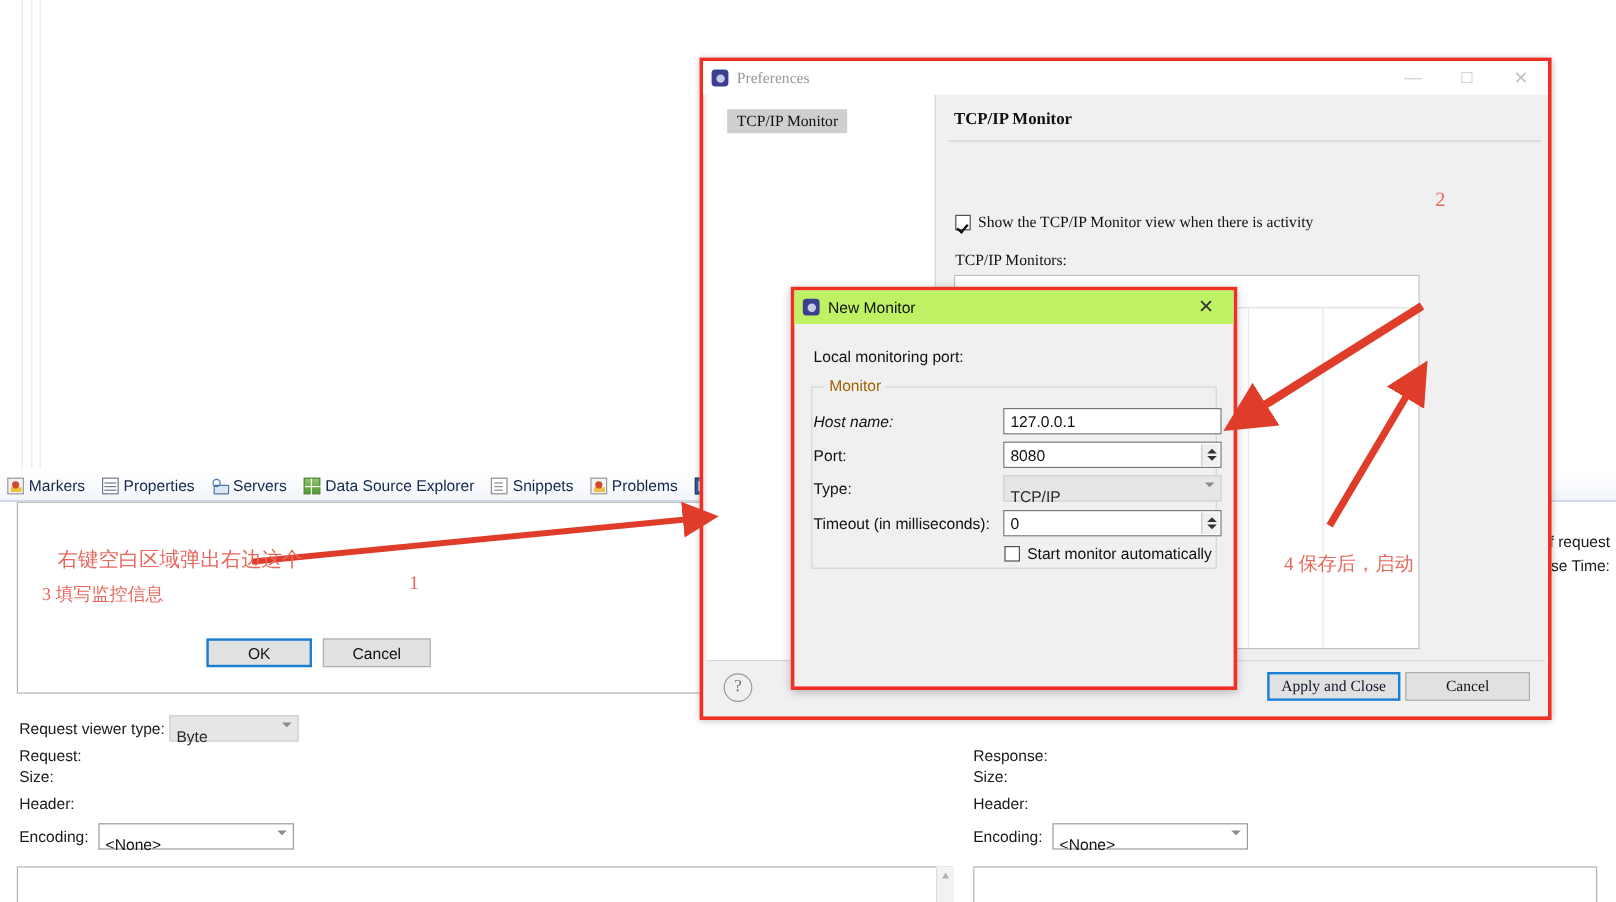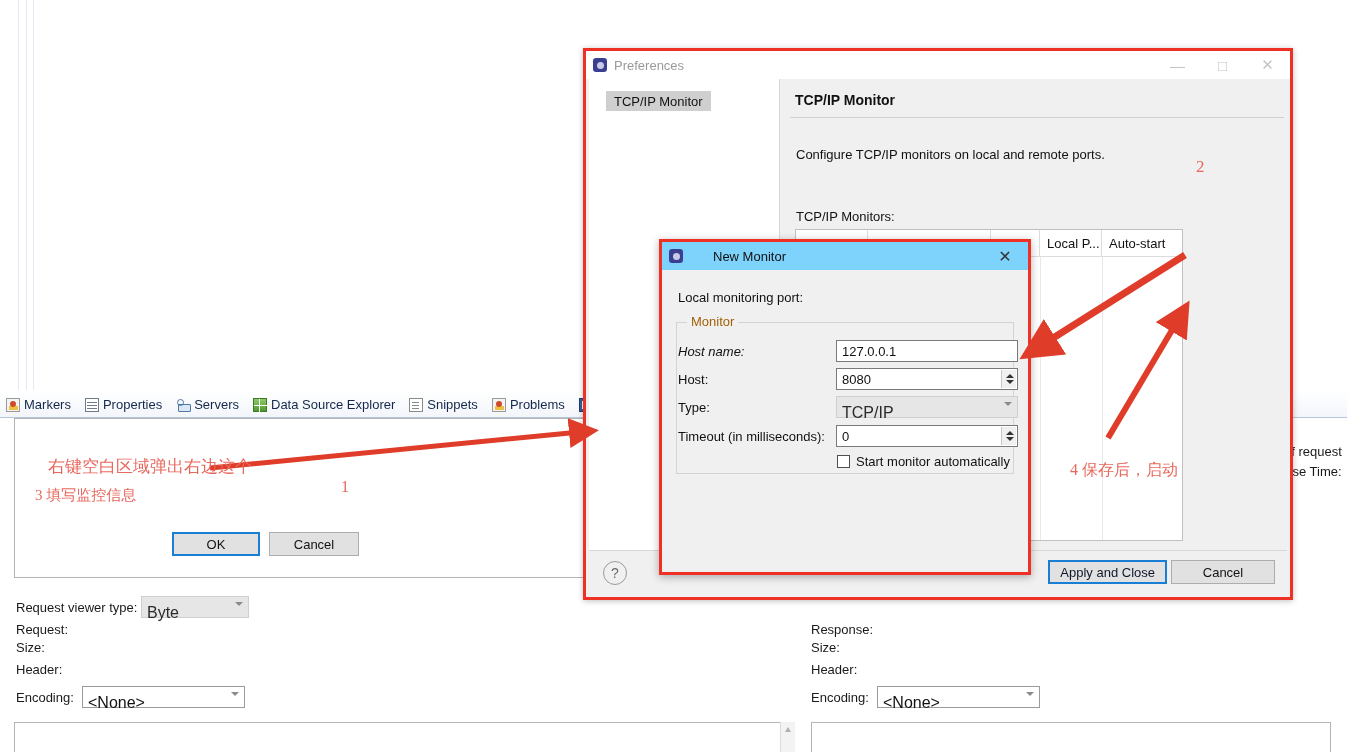--- a/index.html
+++ b/index.html
@@ -56,38 +56,39 @@
 
   .panel-box {
     position:absolute; border:1px solid #b4b4b4; background:#ffffff;
   }
 
   .small-label { font-size:13px; color:#1a1a1a; white-space:nowrap; }
 
   
   .combo {
     position:absolute; height:22px; background:#ffffff; border:1px solid #9b9b9b;
-    display:flex; align-items:center; padding:12px 18px 0 5px; font-size:16px; color:#111;
+    display:flex; align-items:center; padding:12px 18px 0 5px; font-size:13px; color:#111;
   }
   .combo.disabledish { background:#e6e6e6; border-color:#cfcfcf; color:#2b2b2b; }
   .combo .chev {
     position:absolute; right:5px; top:50%; width:8px; height:8px; margin-top:-5px;
   }
   .combo .chev:after{
     content:""; position:absolute; left:0; top:0;
     border-left:4px solid transparent; border-right:4px solid transparent;
     border-top:4px solid #8b8b8b;
   }
 
   
   #prefs-window {
     position:absolute; left:583px; top:48px; width:710px; height:552px;
     background:#f0f0f0;
     border:3px solid #ee3124;
     box-shadow:0 1px 6px rgba(0,0,0,.25);
+    font-family:Liberation Serif, serif;
   }
   #prefs-titlebar {
     position:absolute; left:0; top:0; right:0; height:28px; background:#ffffff;
     display:flex; align-items:center;
   }
   #prefs-icon {
     width:14px; height:14px; margin-left:7px; margin-right:7px; position:relative;
     background:#3b3f92; border-radius:3px;
   }
   #prefs-icon:after{
@@ -174,21 +175,21 @@
     display:flex; align-items:center; justify-content:center; font-size:13px;
     background:#e1e1e1; border:1px solid #adadad; color:#111;
   }
 
   
   #new-monitor {
     position:absolute; left:659px; top:239px; width:372px; height:336px;
     background:#f0f0f0; border:3px solid #ee3124;
     box-shadow:0 2px 8px rgba(0,0,0,.3);
   }
-  #nm-titlebar { position:absolute; left:0; top:0; right:0; height:28px; background:#7dd3fc; display:flex; align-items:center;gap:23px; }
+  #nm-titlebar { position:absolute; left:0; top:0; right:0; height:28px; background:#bef264; display:flex; align-items:center; }
   #nm-icon { width:14px; height:14px; margin:0 7px; position:relative; background:#3b3f92; border-radius:3px; }
   #nm-icon:after { content:""; position:absolute; left:3.5px; top:3.5px; width:7px; height:7px; border-radius:50%; background:#c9cbe6; }
   #nm-title { font-size:13px; color:#111; }
   #nm-close { position:absolute; right:6px; top:0; width:34px; height:28px; display:flex; align-items:center; justify-content:center; color:#333; font-size:16px; }
 
   #nm-port-label { position:absolute; left:16px; top:48px; font-size:13px; color:#111; }
   .wtext {
     position:absolute; height:22px; background:#ffffff; border:1px solid #7a7a7a;
     display:flex; align-items:center; padding-left:5px; font-size:13px; color:#111;
   }
@@ -345,33 +346,29 @@
   <div id="prefs-left">
     <div id="tree-item-tcpip">
       <span>TCP/IP Monitor</span>
     </div>
   </div>
   <div id="prefs-divider"></div>
 
   <div id="prefs-right">
     <div id="page-title">TCP/IP Monitor</div>
     <div id="page-title-rule"></div>
-    <div id="page-desc">Configure TCP/IP monitors on local and remote ports.</div>
-
+
+    <div class="wcheck" style="left:16px; top:98px;">
+      <span class="cbox checked"></span>
+      <span>Show the TCP/IP Monitor view when there is activity</span>
+    </div>
 
     <div id="monitors-label">TCP/IP Monitors:</div>
 
     <div id="monitors-table">
-      <div id="table-head">
-        <div class="th" style="width:72px;">Status</div>
-        <div class="th" style="width:123px;">Host name</div>
-        <div class="th" style="width:49px;">Type</div>
-        <div class="th" style="width:62px;">Local P...</div>
-        <div class="th" style="width:80px; border-right:none;">Auto-start</div>
-      </div>
       <div id="table-head-rule"></div>
       <div class="colline" style="left:72px;"></div>
       <div class="colline" style="left:195px;"></div>
       <div class="colline" style="left:244px;"></div>
       <div class="colline" style="left:306px;"></div>
     </div>
 
   </div>
 
   <div id="prefs-footer">
@@ -394,21 +391,21 @@
 
   <div id="nm-group">
     <div id="nm-group-title">Monitor</div>
   </div>
 
   <div class="nm-row-label" style="top:102px;font-style:italic;">Host name:</div>
   <div class="wtext" style="left:174px; top:98px; width:182px;">
     <span>127.0.0.1</span>
   </div>
 
-  <div class="nm-row-label" style="top:130px;">Host:</div>
+  <div class="nm-row-label" style="top:130px;">Port:</div>
   <div class="wtext" style="left:174px; top:126px; width:182px;">
     <span>8080</span>
     <span class="spin"></span>
   </div>
 
   <div class="nm-row-label" style="top:158px;">Type:</div>
   <div class="combo disabledish" style="left:174px; top:154px; width:182px;">
     <span>TCP/IP</span>
     <span class="chev"></span>
   </div>

